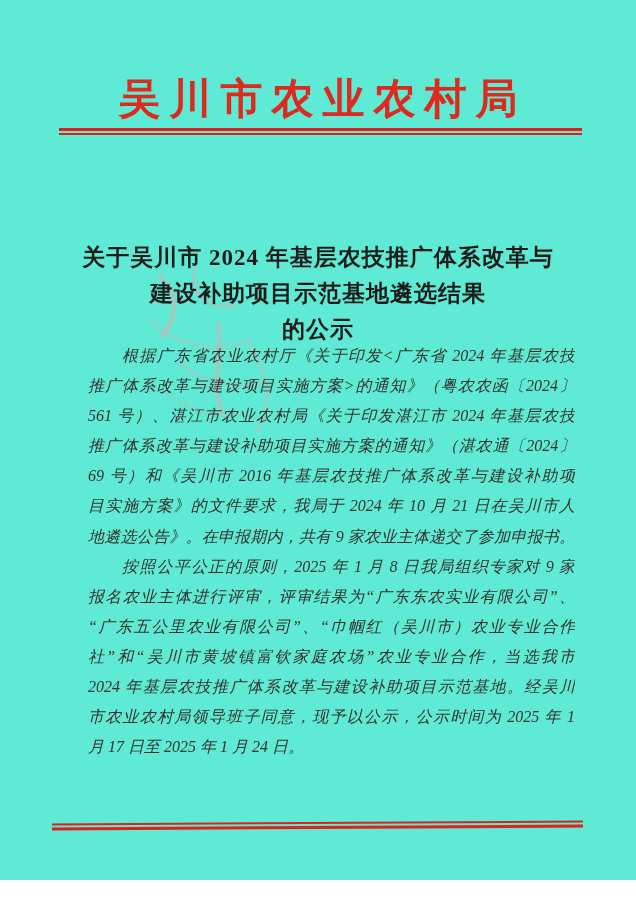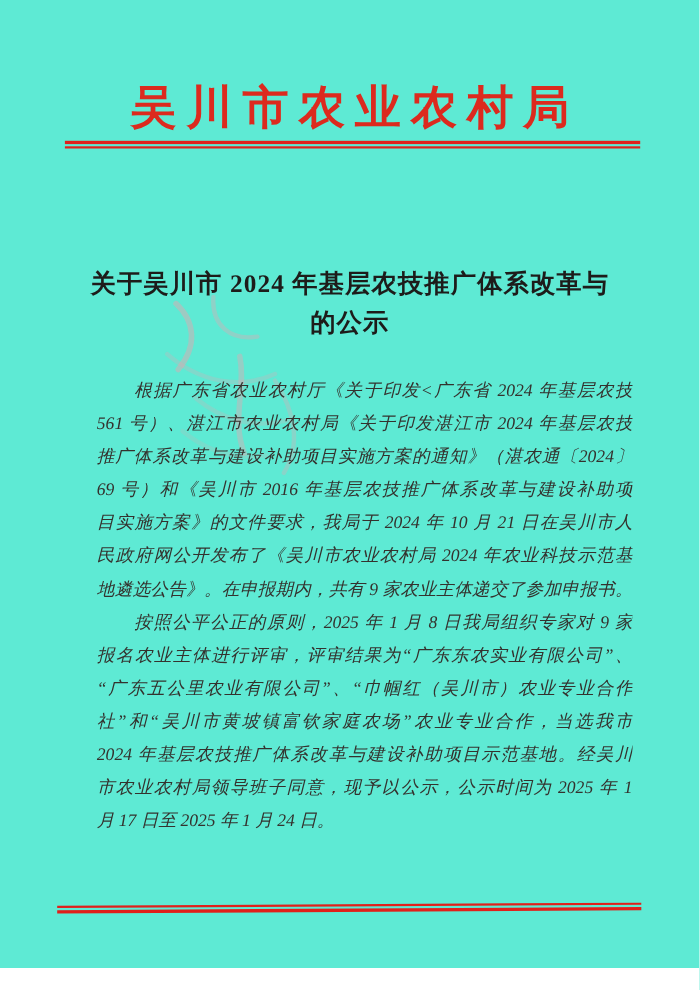--- a/index.html
+++ b/index.html
@@ -115,30 +115,31 @@
     <path d="M72 8 C70 34 88 48 112 44" stroke-width="4" opacity="0.35"></path>
     <path d="M30 60 C60 86 96 92 128 78" stroke-width="4" opacity="0.25"></path>
     <path d="M96 62 C102 92 88 118 100 150" stroke-width="5" opacity="0.4"></path>
     <path d="M128 84 C146 112 152 142 136 168" stroke-width="4" opacity="0.3"></path>
     <path d="M56 100 C80 120 110 128 140 120" stroke-width="4" opacity="0.22"></path>
     <path d="M44 130 C66 148 92 156 120 152" stroke-width="4" opacity="0.18"></path>
   </svg>
 
   <div class="doc-title">
     <div>关于吴川市 2024 年基层农技推广体系改革与</div>
+    <div>建设补助项目示范基地遴选结果</div>
     <div>的公示</div>
   </div>
 
   <div class="body-text">
     <div class="line indent">根据广东省农业农村厅《关于印发&lt;广东省 2024 年基层农技</div>
+    <div class="line">推广体系改革与建设项目实施方案&gt;的通知》（粤农农函〔2024〕</div>
     <div class="line">561 号）、湛江市农业农村局《关于印发湛江市 2024 年基层农技</div>
     <div class="line">推广体系改革与建设补助项目实施方案的通知》（湛农通〔2024〕</div>
     <div class="line">69 号）和《吴川市 2016 年基层农技推广体系改革与建设补助项</div>
     <div class="line">目实施方案》的文件要求，我局于 2024 年 10 月 21 日在吴川市人</div>
-    <div class="line">民政府网公开发布了《吴川市农业农村局 2024 年农业科技示范基</div>
     <div class="line">地遴选公告》。在申报期内，共有 9 家农业主体递交了参加申报书。</div>
     <div class="line indent">按照公平公正的原则，2025 年 1 月 8 日我局组织专家对 9 家</div>
     <div class="line">报名农业主体进行评审，评审结果为“广东东农实业有限公司”、</div>
     <div class="line">“广东五公里农业有限公司”、“巾帼红（吴川市）农业专业合作</div>
     <div class="line">社”和“吴川市黄坡镇富钦家庭农场”农业专业合作，当选我市</div>
     <div class="line">2024 年基层农技推广体系改革与建设补助项目示范基地。经吴川</div>
     <div class="line">市农业农村局领导班子同意，现予以公示，公示时间为 2025 年 1</div>
     <div class="line short-last">月 17 日至 2025 年 1 月 24 日。</div>
   </div>
 

